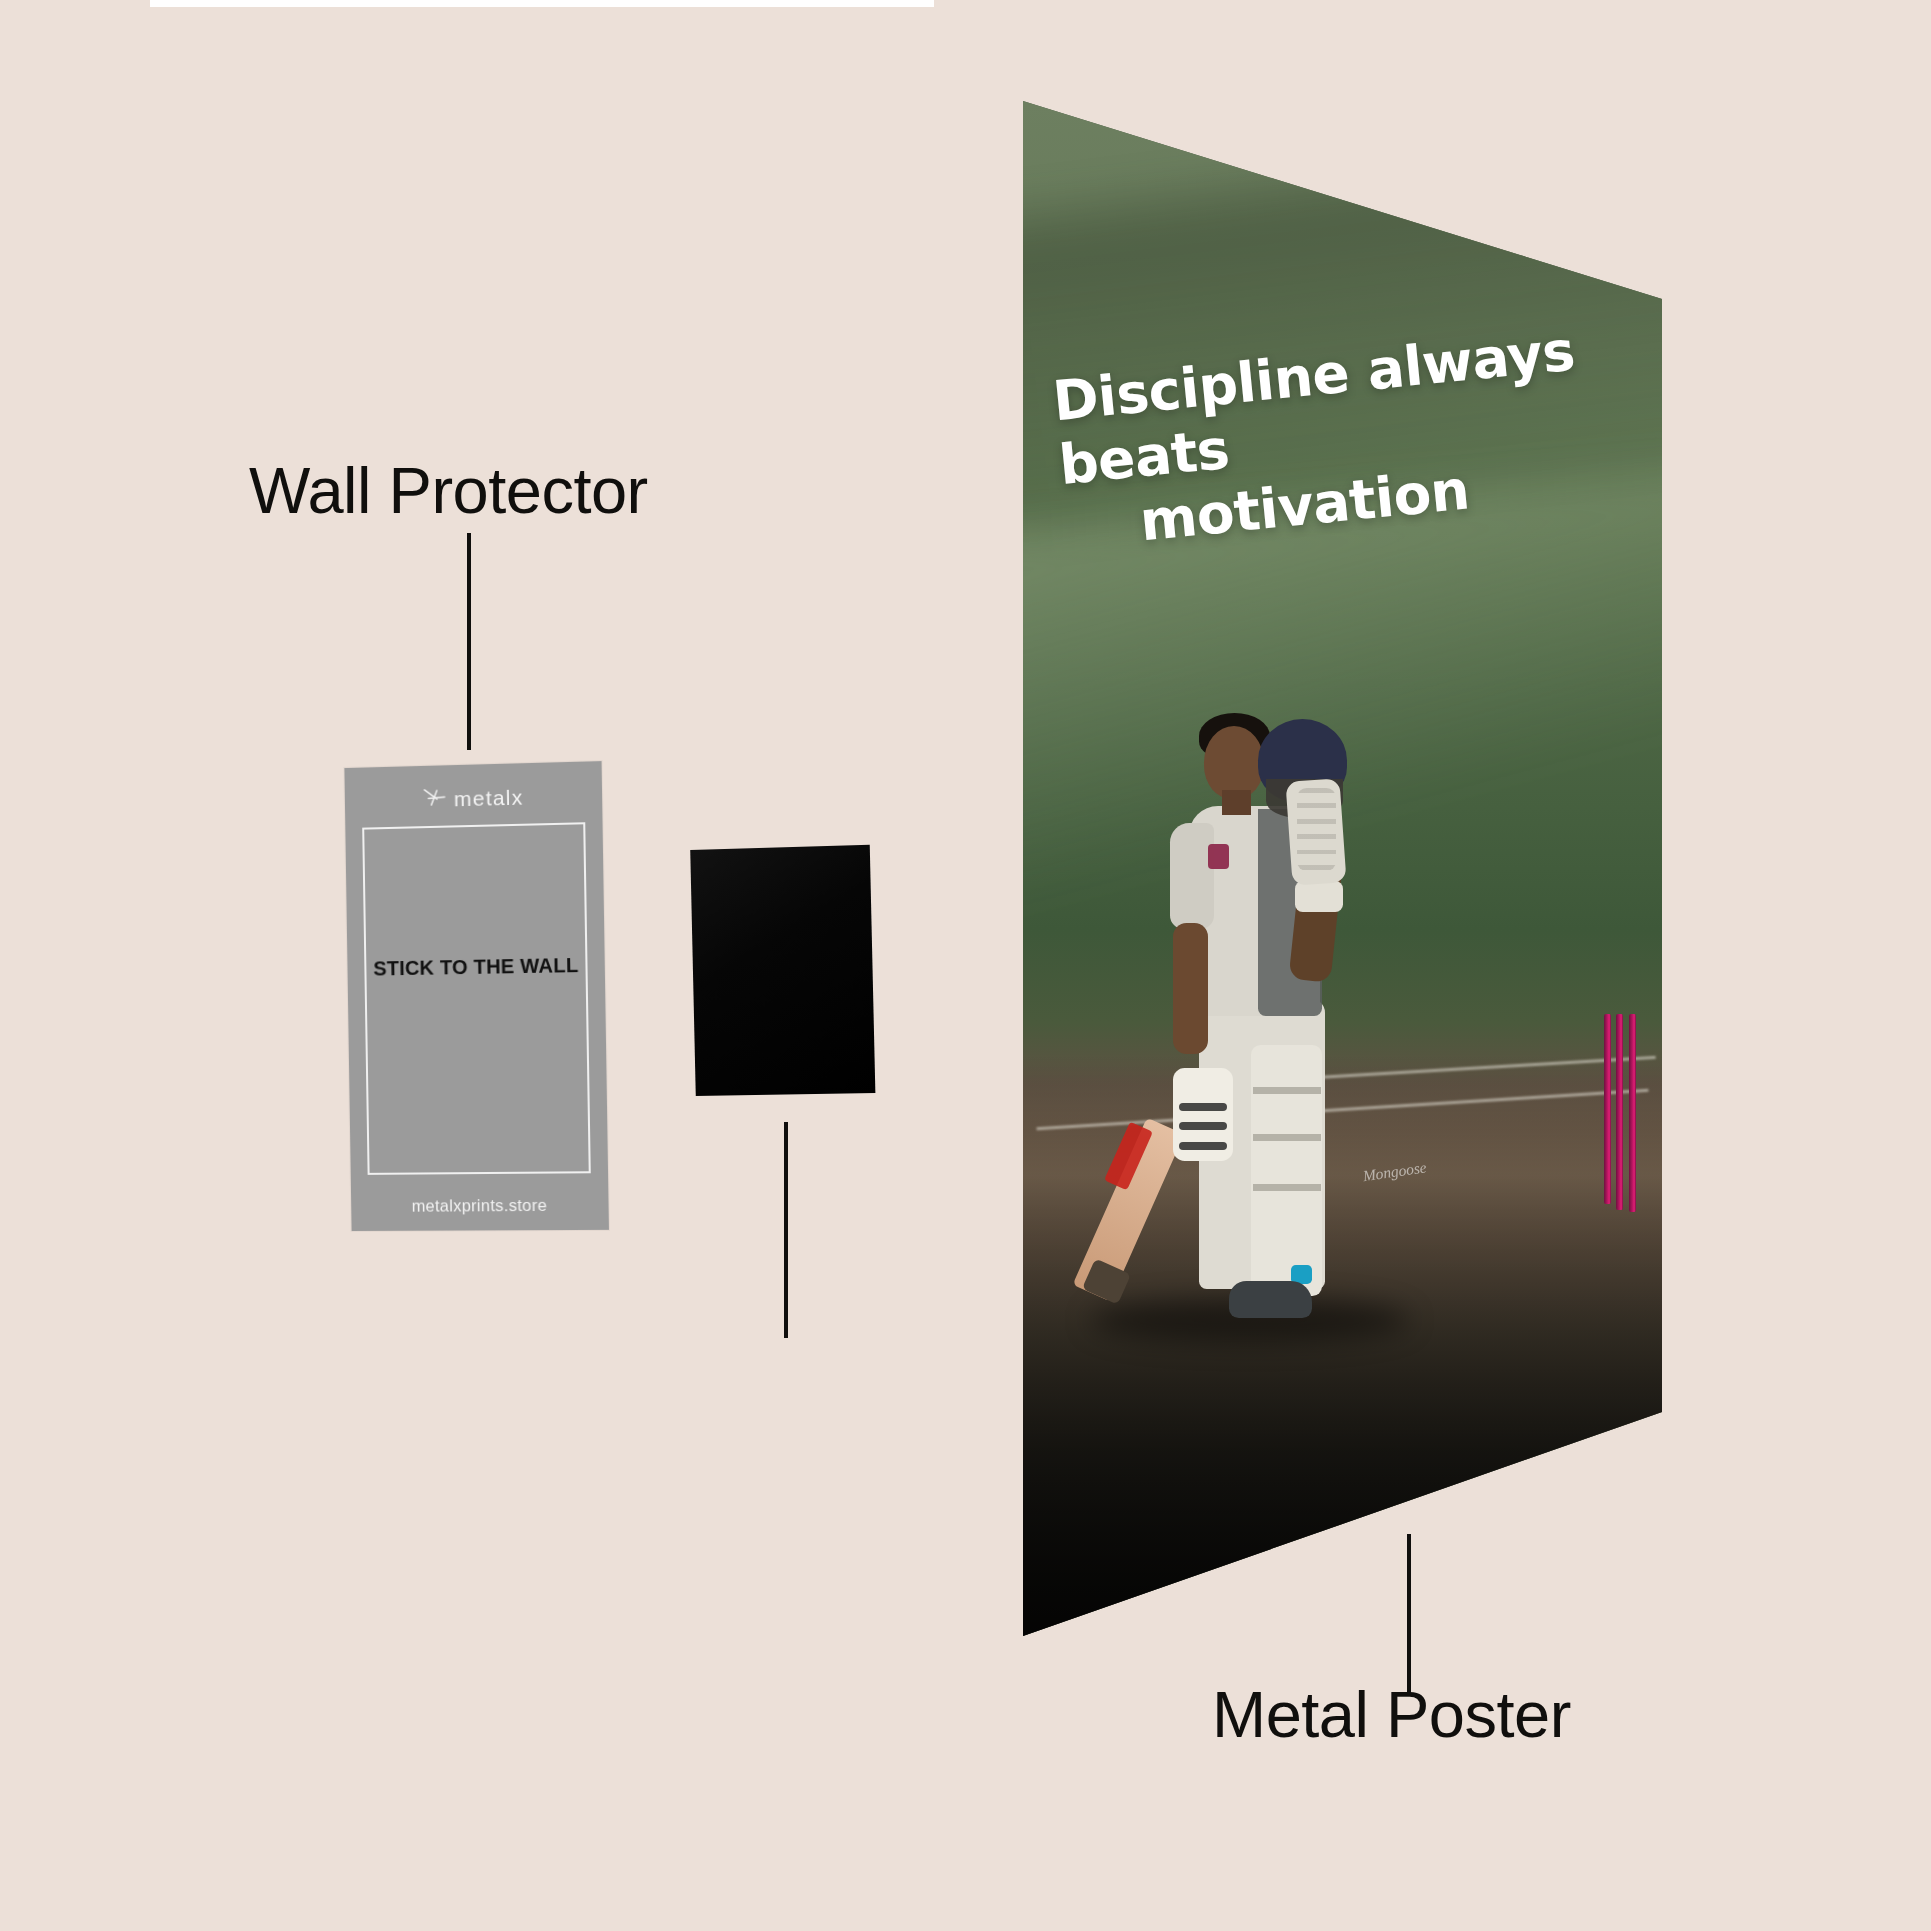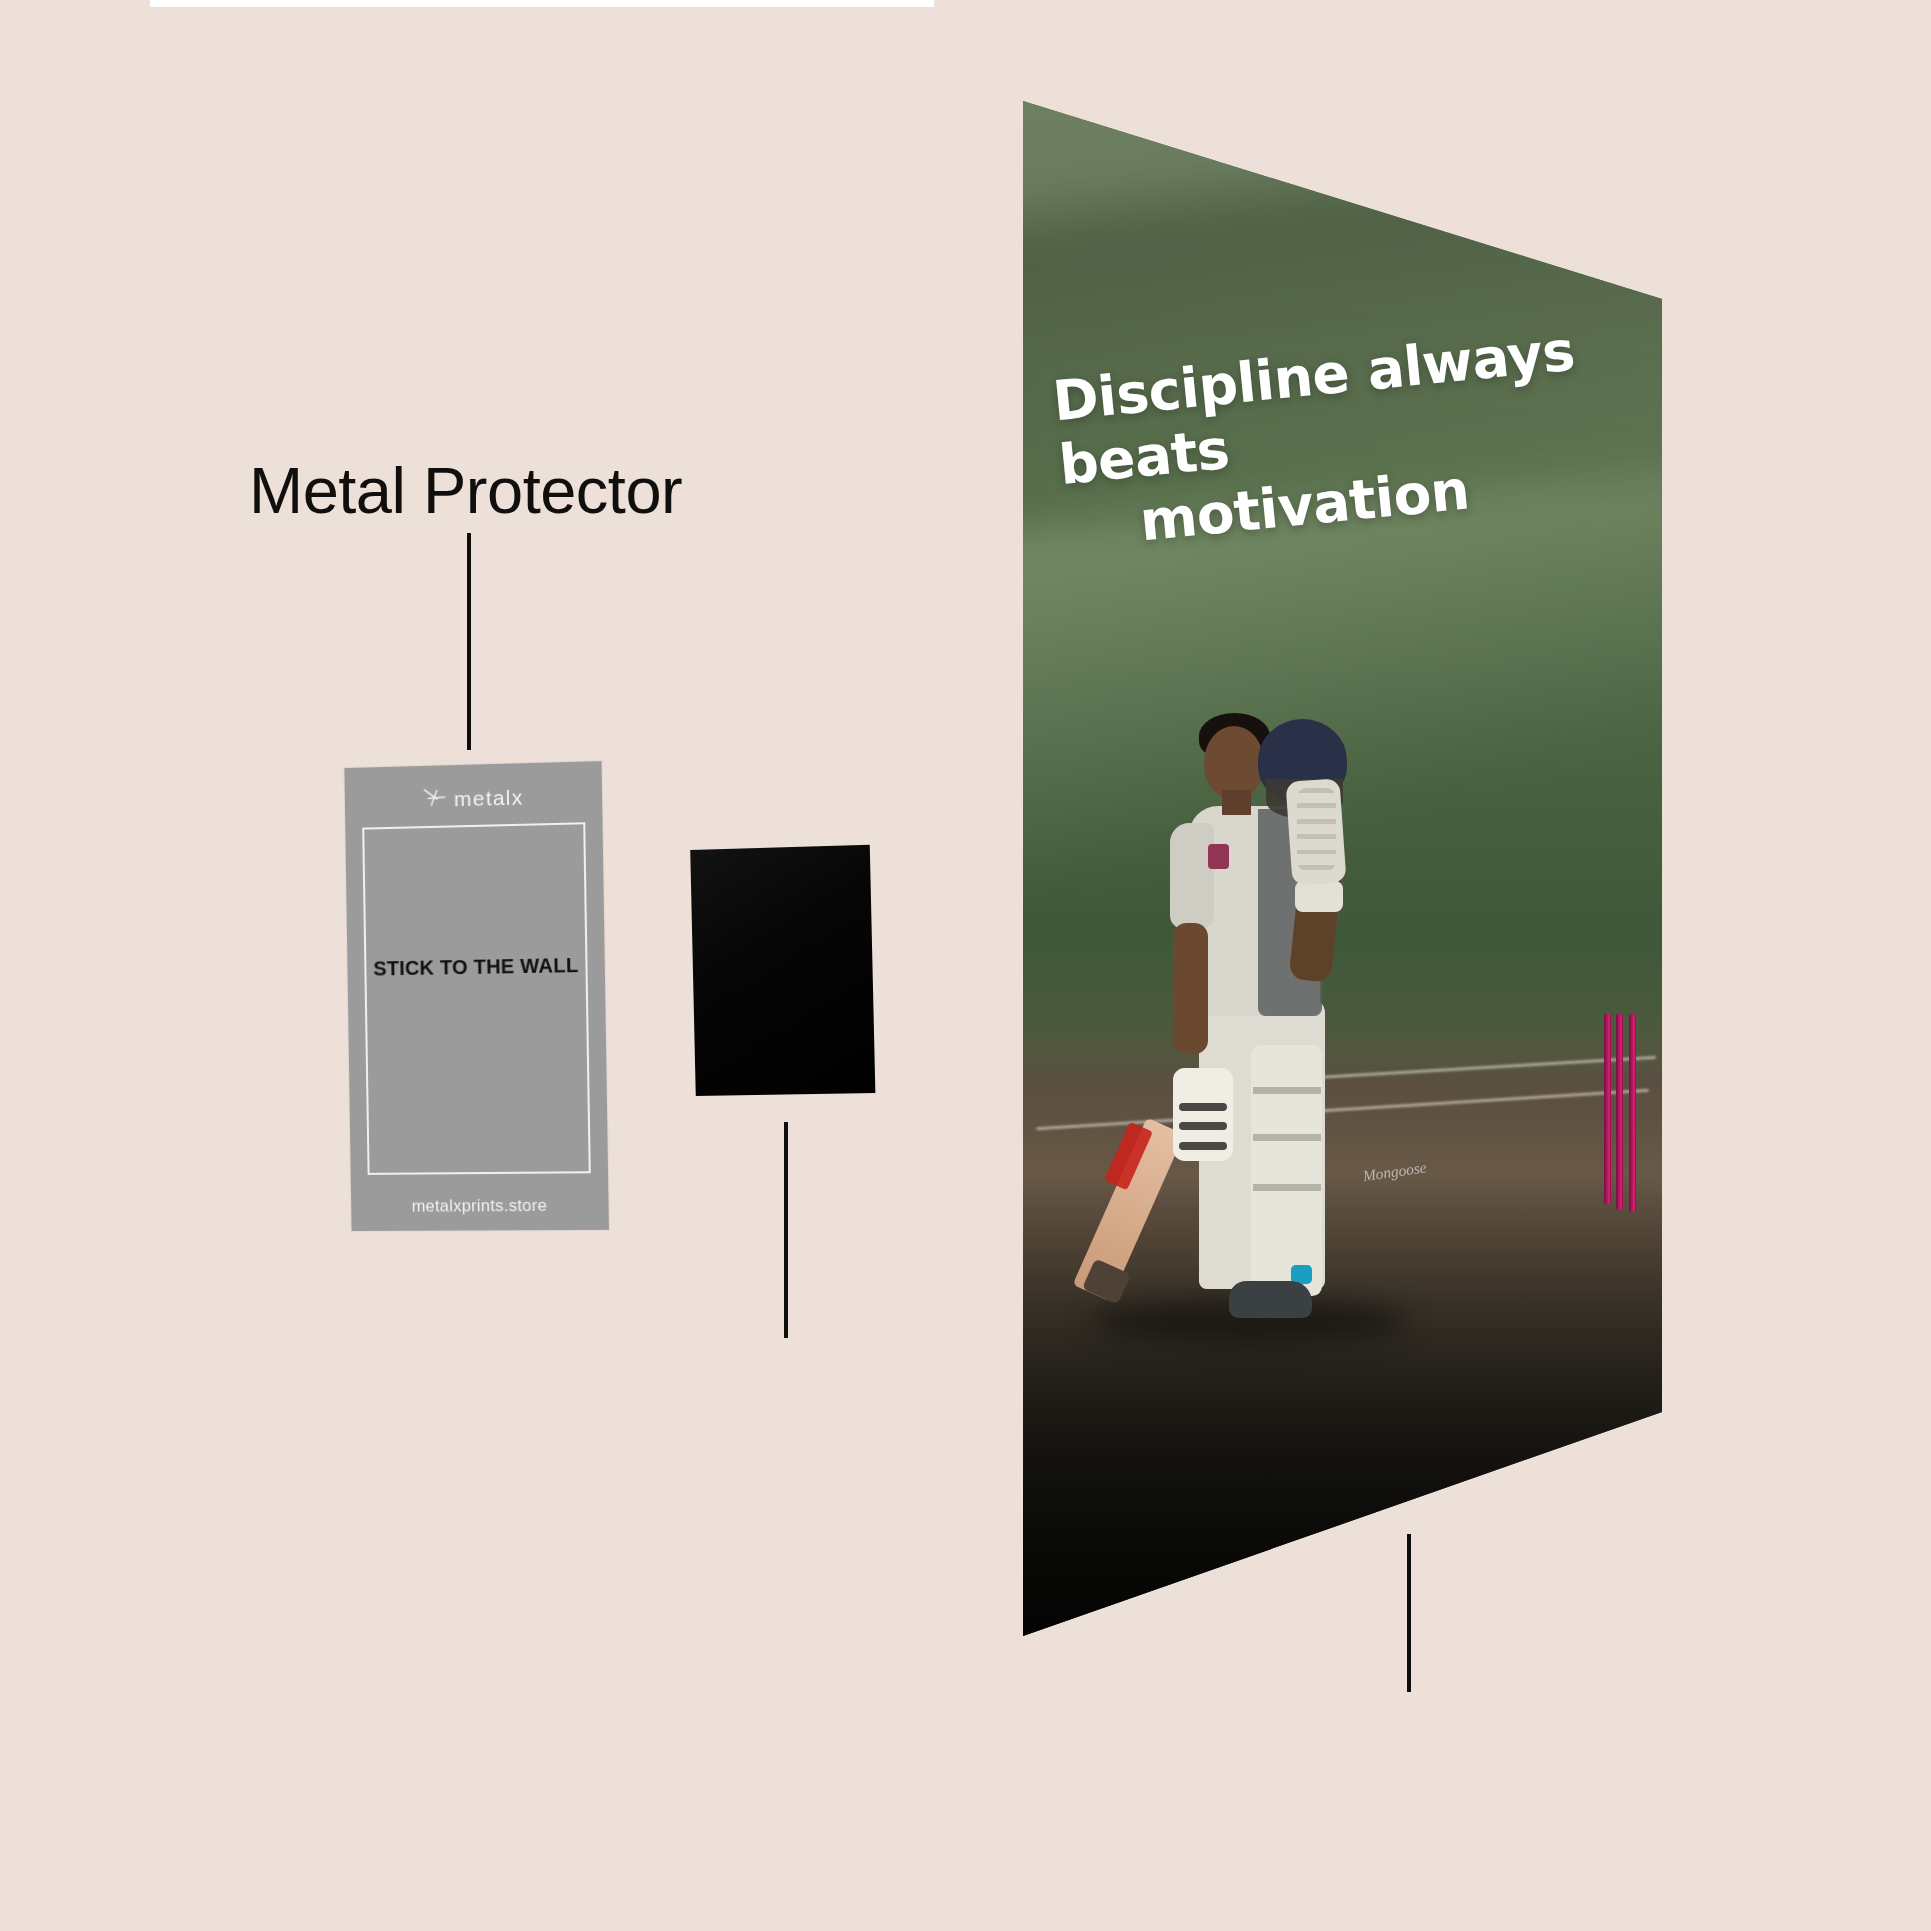--- a/index.html
+++ b/index.html
@@ -270,21 +270,21 @@
   .fig-shadow    { left: -68px; top: 589px; width: 319px; height: 44px; background: rgba(0,0,0,0.45); border-radius: 50%; filter: blur(13.5px); }
   .fig-signature { left: 205px; top: 452px; width: 89px; height: 25px; color: rgba(255,255,255,0.55); font-family:"Liberation Serif", serif; font-style: italic; font-size: 15.4px; transform: rotate(-8deg); }
 </style>
 </head>
 <body>
 
 <div id="stage">
 
   <div class="top-band"></div>
 
-  <div class="callout-label" id="label-wall-protector">Metal Protector</div>
+  <div class="callout-label" id="label-wall-protector">Wall Protector</div>
   <div class="leader-line" id="leader-wall-protector"></div>
 
   <div id="wall-protector-card">
     <div class="wp-logo">
       <span class="wp-logo-mark">
         <svg width="25" height="21" viewBox="0 0 26 22" fill="none" stroke="#f2f2f2" stroke-width="1.5" stroke-linecap="round">
           <path d="M2 3 L15 13"></path>
           <path d="M15 4 L9 19"></path>
           <path d="M6 12 L23 11"></path>
         </svg>
@@ -346,15 +346,16 @@
       <div class="fig-signature">Mongoose</div>
     </div>
 
     <div id="poster-headline">
       <span class="hl-line-1">Discipline always beats</span>
       <span class="hl-line-2">motivation</span>
     </div>
   </div>
 
   <div class="leader-line" id="leader-metal-poster"></div>
+  <div class="callout-label" id="label-metal-poster">Metal Poster</div>
 
 </div>
 
 
 </body></html>

